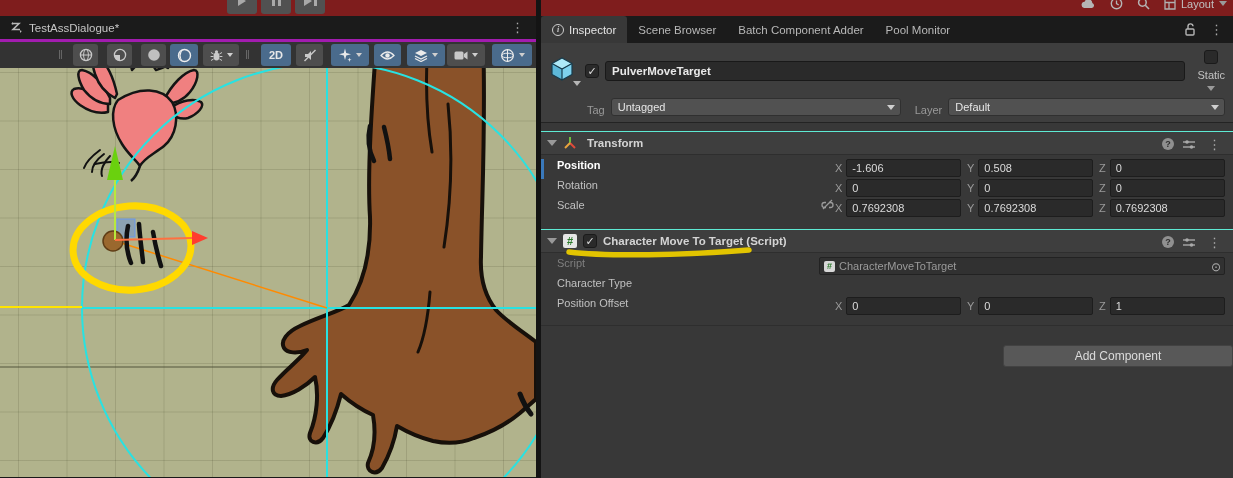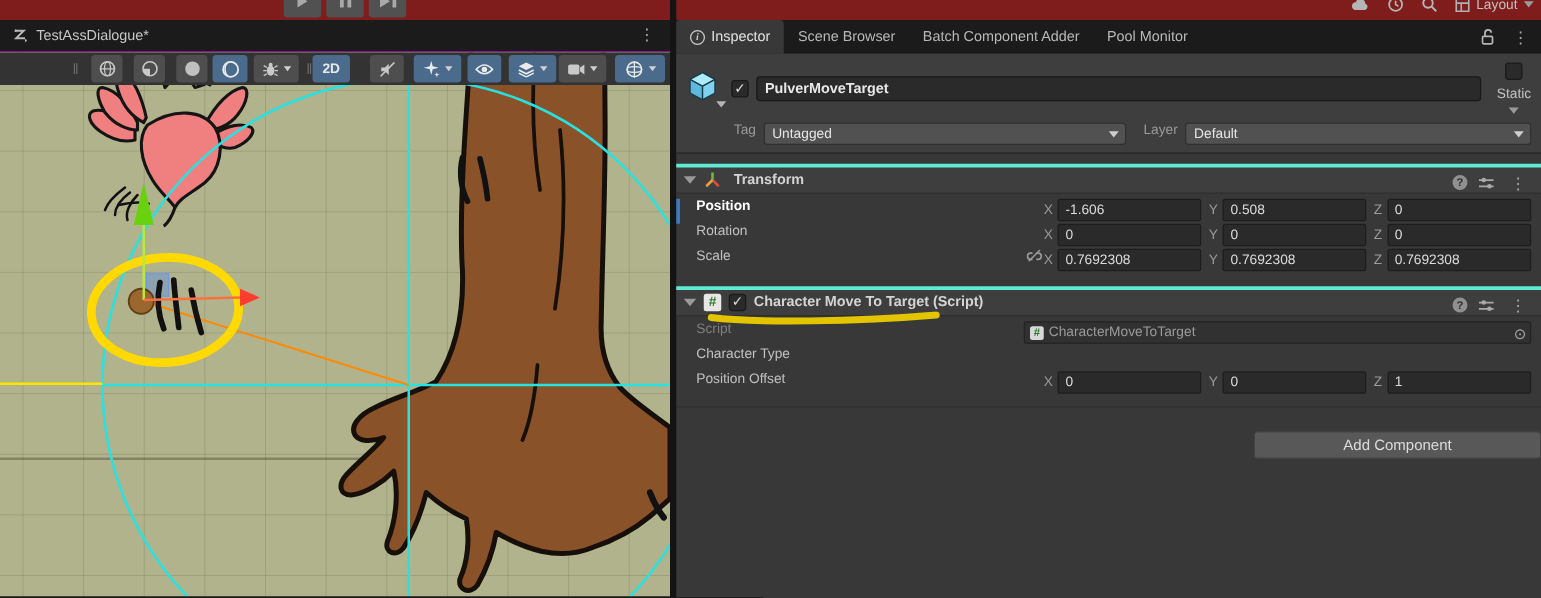--- a/index.html
+++ b/index.html
@@ -16,21 +16,21 @@
   .tri { width:0; height:0; border-top:5px solid transparent; border-bottom:5px solid transparent; border-left:8px solid #a9a9a9; }
   .pausebars { display:flex; gap:3px; }
   .pausebars i { display:block; width:3px; height:10px; background:#a9a9a9; }
   .stepbar { width:3px; height:10px; background:#a9a9a9; margin-left:2px; }
   .topright { position:absolute; right:6px; top:-3px; display:flex; align-items:center; gap:14px; color:#b5b5b5; }
   .topright svg { display:block; }
   .layoutwrap { display:flex; align-items:center; gap:5px; font-size:11px; color:#c0c0c0; }
   .caret-down { width:0; height:0; border-left:4px solid transparent; border-right:4px solid transparent; border-top:5px solid #9a9a9a; }
   
   #scene-panel { position:absolute; left:0; top:16px; width:536px; height:462px; }
-  #scene-tabstrip { position:relative; height:26px; background:#1b1b1b; border-bottom:1px solid #a21caf; display:flex; align-items:center; }
+  #scene-tabstrip { position:relative; height:26px; background:#1b1b1b; border-bottom:3px solid #a21caf; display:flex; align-items:center; }
   .scene-tab { display:flex; align-items:center; gap:6px; padding:0 10px; height:26px; color:#c6c6c6; font-size:11.5px; }
   .kebab { color:#aaa; font-size:13px; line-height:1; padding:0 4px; }
   #scene-tabstrip .kebab { position:absolute; right:8px; top:5px; }
   #viewport {
     position:relative; width:536px; height:435px; overflow:hidden;
     background-color:var(--scene-bg);
     background-image:
       linear-gradient(to right, rgba(62,64,36,.16) 1px, transparent 1px),
       linear-gradient(to bottom, rgba(62,64,36,.16) 1px, transparent 1px);
     background-size:48.5px 48.5px; background-position:18px 30px;
@@ -56,28 +56,28 @@
   #insp-tab-right { position:absolute; right:6px; top:0; height:27px; display:flex; align-items:center; gap:10px; }
   
   #go-header { position:relative; padding:7px 8px 6px 8px; background:var(--header-bg); border-bottom:1px solid #232323; }
   .go-row1 { display:flex; align-items:center; gap:6px; }
   .cube-wrap { position:relative; width:30px; height:30px; }
   .cube-wrap .caret-down { position:absolute; right:-2px; bottom:0; border-top-color:#b5b5b5; }
   .checkbox { width:14px; height:14px; background:#2a2a2a; border:1px solid #1a1a1a; border-radius:3px; color:#dfdfdf; font-size:11px; line-height:12px; text-align:center; }
   .checkbox.empty { color:transparent; }
   .name-field { flex:1; height:20px; background:var(--field-bg); border:1px solid #191919; border-radius:3px; color:#e8e8e8; font-weight:bold; font-size:11.5px; line-height:18px; padding:0 6px; }
   .static-wrap { display:flex; align-items:center; gap:5px; padding-left:6px; color:#c2c2c2;flex-direction:column; }
-  .go-row2 { display:flex; align-items:flex-start; gap:6px; margin-top:7px; padding-left:38px; }
+  .go-row2 { display:flex; align-items:flex-end; gap:6px; margin-top:7px; padding-left:38px; }
   .field-label { color:#999; }
   .dropdown { position:relative; height:18px; background:var(--dropdown-bg); border:1px solid #303030; border-radius:3px; color:#e6e6e6; line-height:16px; padding:0 18px 0 6px; }
   .dropdown .caret-down { position:absolute; right:5px; top:6px; border-top-color:#cfcfcf; }
   #tag-dropdown { width:290px; }
   #layer-dropdown { flex:1; }
   
-  .comp-header { position:relative; height:24px; background:var(--header-bg); border-top:3px solid #5eead4; border-bottom:1px solid #2e2e2e; display:flex; align-items:center; gap:6px; padding:0 6px; }
+  .comp-header { position:relative; height:24px; background:var(--header-bg); border-top:1px solid #5eead4; border-bottom:1px solid #2e2e2e; display:flex; align-items:center; gap:6px; padding:0 6px; }
   .foldout { width:0; height:0; border-left:5px solid transparent; border-right:5px solid transparent; border-top:6px solid #999; }
   .comp-title { font-weight:bold; color:#d4d4d4; font-size:11.5px; margin-left:4px; }
   .hdr-right { position:absolute; right:8px; top:0; height:24px; display:flex; align-items:center; gap:9px; }
   .help-circle { width:12px; height:12px; border-radius:50%; background:#909090; color:#2e2e2e; font-size:9px; font-weight:bold; display:flex; align-items:center; justify-content:center; }
   .comp-body { padding:4px 4px 8px 0; }
   .prop-row { position:relative; display:flex; align-items:flex-start; height:20px; padding-left:16px; }
   .prop-label { width:262px; color:#c0c0c0; }
   .prop-label.bold { color:#fff; font-weight:bold; }
   .prop-label.dim { color:#7f7f7f; }
   .link-slot { width:16px; display:flex; align-items:center; justify-content:center; }
@@ -262,21 +262,21 @@
                 <line x1="3.4" y1="7.5" x2="0.6" y2="7.5"></line>
                 <line x1="3.6" y1="10" x2="1" y2="11.5"></line>
                 <line x1="9.4" y1="5" x2="12" y2="3.5"></line>
                 <line x1="9.6" y1="7.5" x2="12.4" y2="7.5"></line>
                 <line x1="9.4" y1="10" x2="12" y2="11.5"></line>
               </g>
             </svg>
           <span class="tb-caret"></span>
         </div>
         <span class="thandle" style="left:245px">‖</span>
-        <div class="tbtn sel" style="left:250px;width:30px">
+        <div class="tbtn sel" style="left:261px;width:30px">
           <span class="label2d">2D</span>
         </div>
         <div class="tbtn" style="left:296px;width:27px">
           <svg width="14" height="13" viewBox="0 0 14 13">
               <path d="M2 5 h3 l3-3 v9 l-3-3 h-3 Z" fill="#c9c9c9"></path>
               <line x1="1.5" y1="12" x2="12.5" y2="1" stroke="#c9c9c9" stroke-width="1.4"></line>
             </svg>
         </div>
         <div class="tbtn sel" style="left:331px;width:38px">
           <svg width="14" height="14" viewBox="0 0 14 14">

